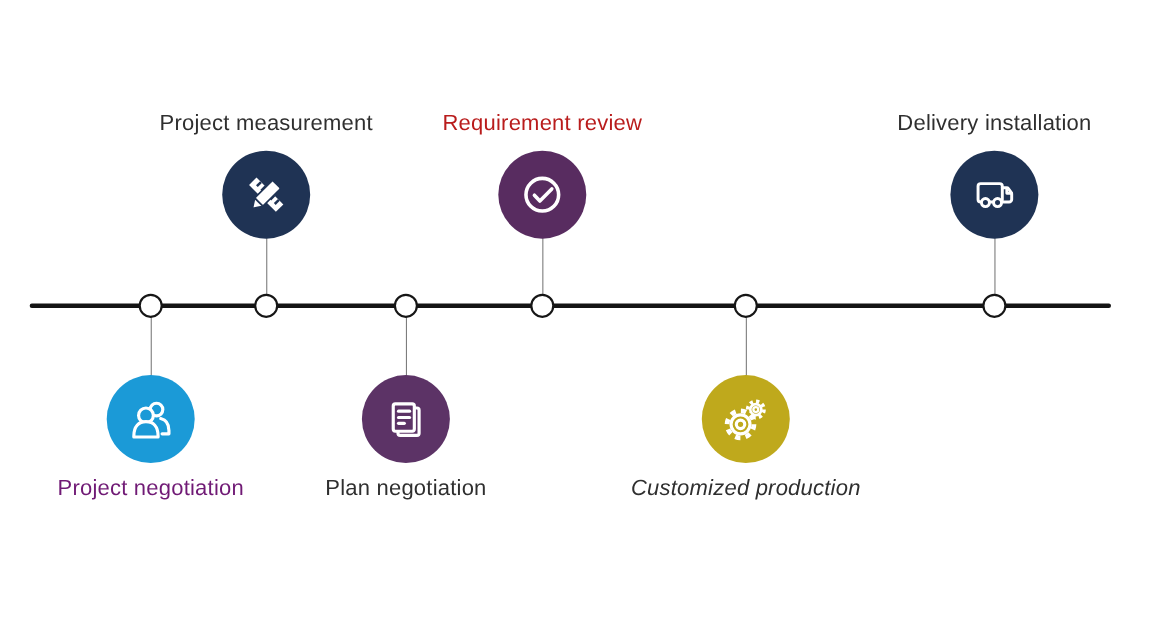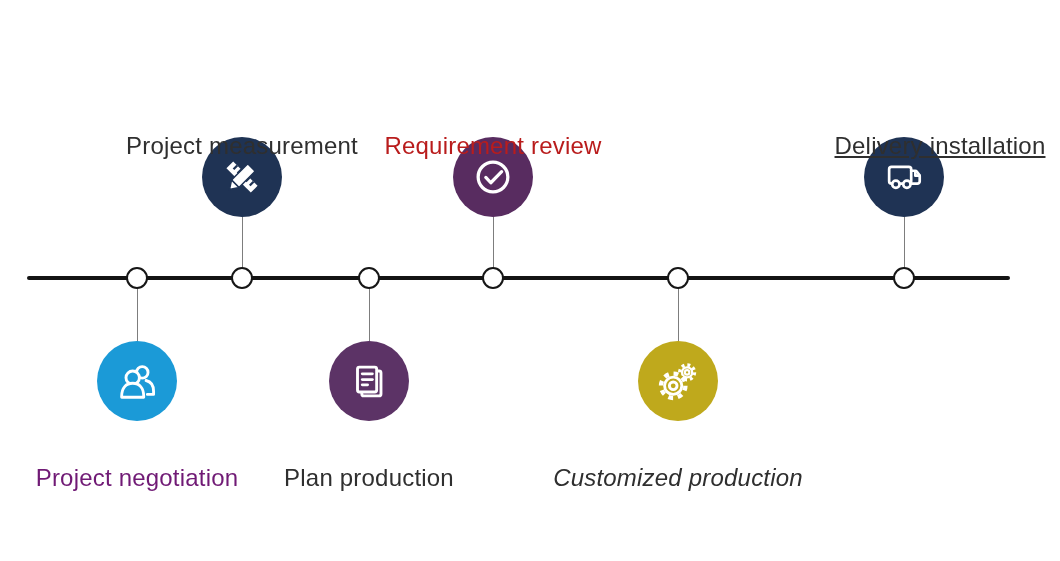--- a/index.html
+++ b/index.html
@@ -37,27 +37,26 @@
   .step-node {
     position:absolute;
     width:18px; height:18px;
     border-radius:50%;
     background:#ffffff;
     border:2.5px solid #161616;
     box-sizing:content-box;
   }
   .step-label {
     position:absolute;
-    font-size:24px;
+    font-size:20px;
     line-height:22px;
     color:#2f2f2f;
     white-space:nowrap;
     transform:translateX(-50%);
     letter-spacing:0.2px;
-    margin-top:34px;
   }
 </style>
 </head>
 <body>
 
 <div id="canvas">
   <div class="timeline-line" style="background: rgb(20, 20, 20);"></div>
   <div id="steps-root">
       <div>
         <div class="step-connector" style="background: rgb(125, 125, 125); left: 136.5px; top: 278px; height: 103px;"></div>
@@ -104,21 +103,21 @@
     <g stroke="#fff" stroke-width="3" fill="none" stroke-linecap="round" stroke-linejoin="round">
       <rect x="16.5" y="13.5" width="20" height="26" rx="2"></rect>
       <rect x="12" y="9.5" width="20" height="26" rx="2" fill="#5c3366"></rect>
       <line x1="17" y1="16.5" x2="27.5" y2="16.5"></line>
       <line x1="17" y1="22.5" x2="27.5" y2="22.5"></line>
       <line x1="17" y1="28" x2="22.5" y2="28"></line>
     </g>
             </svg></span>
         </div>
         <div class="step-node" style="background: rgb(255, 255, 255); border-color: rgb(22, 22, 22); left: 357.5px; top: 266.5px;"></div>
-        <div class="step-label" style="left: 369px; top: 433px; color: rgb(47, 47, 47);">Plan production</div>
+        <div class="step-label" style="left: 369px; top: 433px; color: rgb(47, 47, 47);">Plan negotiation</div>
       </div>
       <div>
         <div class="step-connector" style="background: rgb(125, 125, 125); left: 492.5px; top: 177px; height: 101px;"></div>
         <div class="step-circle" style="left: 453px; top: 137px; background: rgb(88, 44, 96);">
           <span class="step-icon"><svg viewBox="0 0 48 48" width="46" height="46">
     <g stroke="#fff" stroke-width="3.4" fill="none" stroke-linecap="round" stroke-linejoin="round">
       <circle cx="24" cy="24" r="15.5"></circle>
       <path d="M16.5 24.5 l5.2 5.5 L33 18.5"></path>
     </g>
             </svg></span>
@@ -151,16 +150,16 @@
     <g fill="none" stroke="#fff" stroke-width="2.8" stroke-linecap="round" stroke-linejoin="round">
       <rect x="8.5" y="13.5" width="23" height="17.5" rx="2.5"></rect>
       <path d="M31.5 17.5 h4.2 a2 2 0 0 1 1.6 0.8 l2.6 3.4 a2.5 2.5 0 0 1 0.5 1.5 v5.3 a2.5 2.5 0 0 1 -2.5 2.5 h-6.4"></path>
       <path d="M35.8 18 v4.6 h4.4"></path>
     </g>
     <circle cx="15.5" cy="31.5" r="3.8" fill="#1f3354" stroke="#fff" stroke-width="2.8"></circle>
     <circle cx="27" cy="31.5" r="3.8" fill="#1f3354" stroke="#fff" stroke-width="2.8"></circle>
             </svg></span>
         </div>
         <div class="step-node" style="background: rgb(255, 255, 255); border-color: rgb(22, 22, 22); left: 892.5px; top: 266.5px;"></div>
-        <div class="step-label" style="left: 940px; top: 101px; color: rgb(47, 47, 47); text-decoration: underline;">Delivery installation</div>
+        <div class="step-label" style="left: 904px; top: 101px; color: rgb(47, 47, 47);">Delivery installation</div>
       </div>
     </div>
 </div>
 
 </body></html>

